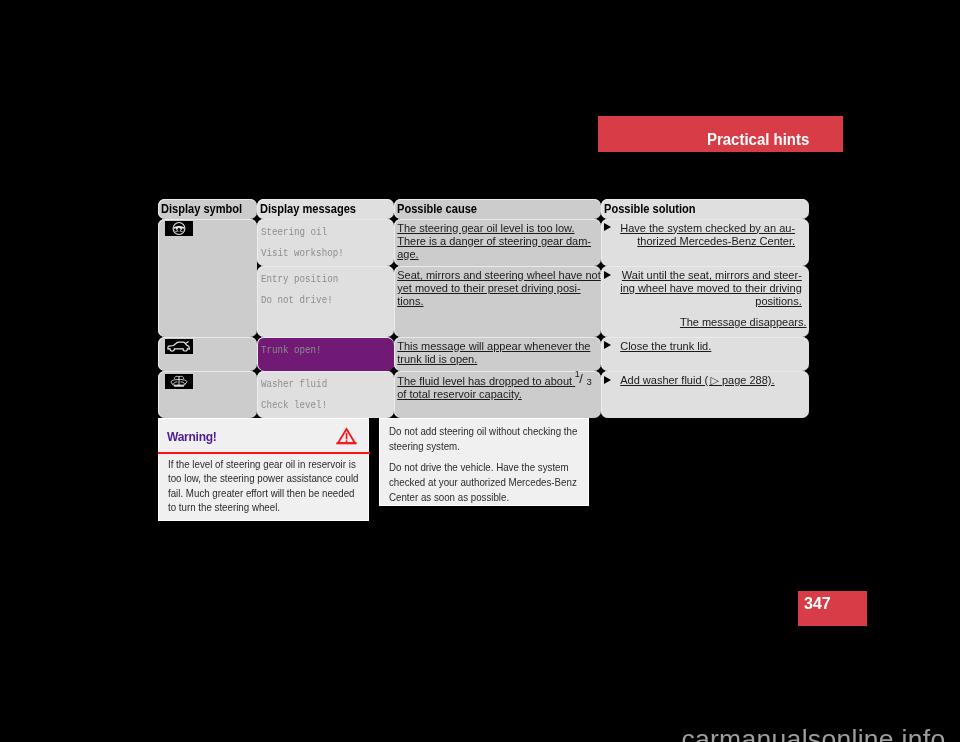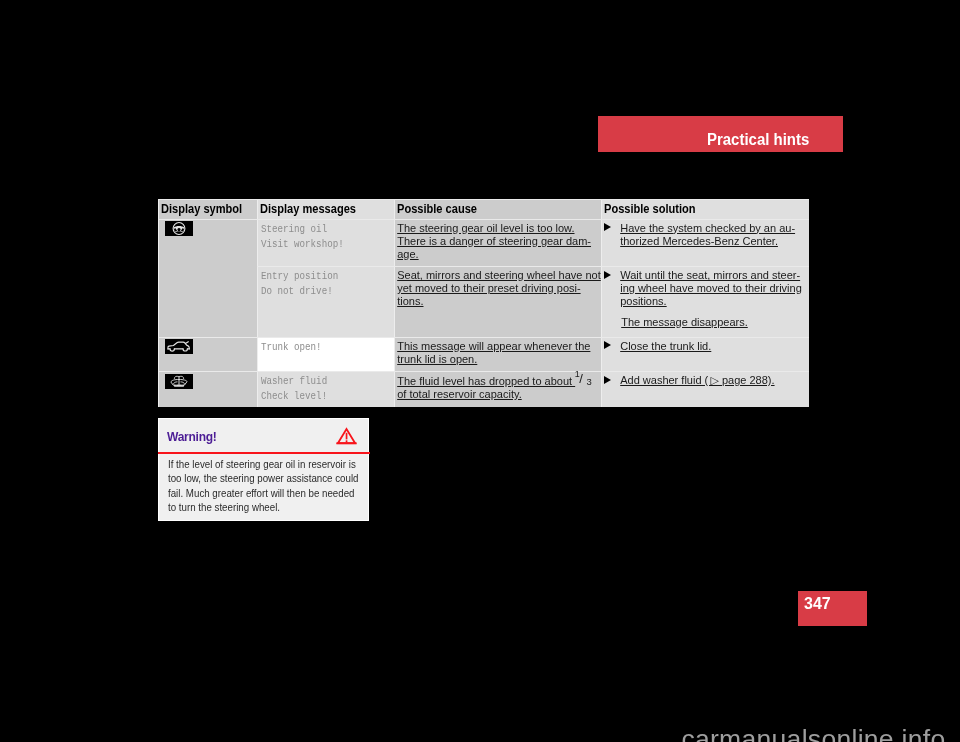--- a/index.html
+++ b/index.html
@@ -19,38 +19,38 @@
   .pgnum{position:absolute;left:773.5px;top:591px;width:69.5px;height:35px;background:#d83c46;margin-left:24px;}
   .pgnum .n{position:absolute;left:6.5px;top:4.5px;color:#fff;font-weight:bold;font-size:16px;line-height:16px;}
 
   
   .wm{position:absolute;left:0;top:710px;width:945.5px;text-align:right;
       color:#9e9e9e;font-size:26.5px;letter-spacing:0.3px;margin-top:14px;}
 
   
   .tbl{position:absolute;left:158px;top:199px;width:650.5px;
        border-collapse:collapse;table-layout:fixed;}
-  .tbl td,.tbl th{vertical-align:top;box-shadow:inset 0 1px 0 #eaeaea, inset 1px 0 0 #ededed;}
+  .tbl td,.tbl th{vertical-align:top;box-shadow:inset 0 1px 0 #eaeaea, inset 1px 0 0 #ededed;border-radius:7px;}
 
   .tbl th.th{background:#cccccc;font-weight:bold;color:#000;
       height:19.5px;padding:0;text-align:left;box-sizing:border-box;}
   .tbl th.th > span{display:inline-block;font-size:12.3px;line-height:12.3px;
       margin:4.2px 0 0 3.2px;transform:scaleX(0.90);transform-origin:0 0;}
   .tbl th.th.alt{background:#dfdfdf;}
 
   .tbl td.cell{font-size:11px;color:#1a1a1a;line-height:13px;padding:3px 2px 5.5px 3.2px;
         white-space:pre;text-decoration:underline;}
   .bgA{background:#cccccc;}
   .bgB{background:#dfdfdf;}
-  .bgPink{background:#ffffff;}
+  .bgPink{background:#701a75;}
   .tbl td.mono{font-family:"Liberation Mono",monospace;font-size:11px;color:#8d8d8d;
-        line-height:15px;padding:3px 4px 2px 4.5px;white-space:pre;}
+        line-height:21px;padding:3px 4px 2px 4.5px;white-space:pre;}
   .tbl td.mono > span{display:inline-block;transform:scaleX(0.835);transform-origin:0 0;}
   .mono.pinktxt{color:#8a5565;}
-  .sol{padding-left:1.5px;position:relative;}
+  .sol{padding-left:1.5px;position:relative;text-align:right;}
   .solrow{display:flex;align-items:flex-start;}
   .bullet{flex:0 0 auto;margin:1.5px 9px 0 0;width:0;height:0;
           border-left:7px solid #000;border-top:4.2px solid transparent;
           border-bottom:4.2px solid transparent;}
   .soltext{white-space:pre;}
   .ex{margin-top:8px;margin-bottom:2px;margin-left:17px;white-space:pre;}
 
   
   .tbl td.symcell{padding:2.5px 0 0 7px;}
   .symbox{width:28px;height:15px;background:#000;display:block;}
@@ -185,19 +185,28 @@
           <rect x="9.7" y="5.8" width="1.7" height="6.6" fill="#f8141b"></rect>
           <rect x="9.7" y="13.3" width="1.7" height="2.2" fill="#f8141b"></rect>
         </svg></span>
     <span class="rule"></span>
     <div class="body">If the level of steering gear oil in reservoir is
 too low, the steering power assistance could
 fail. Much greater effort will then be needed
 to turn the steering wheel.</div>
   </div>
 
+  <div class="note">
+    <div class="inner">
+      <p>Do not add steering oil without checking the
+steering system.</p>
+      <p>Do not drive the vehicle. Have the system
+checked at your authorized Mercedes-Benz
+Center as soon as possible.</p>
+    </div>
+  </div>
 
   <div class="pgnum">
     <span class="n">347</span>
   </div>
 
   <div class="wm">carmanualsonline.info</div>
 </div>
 
 </body></html>

